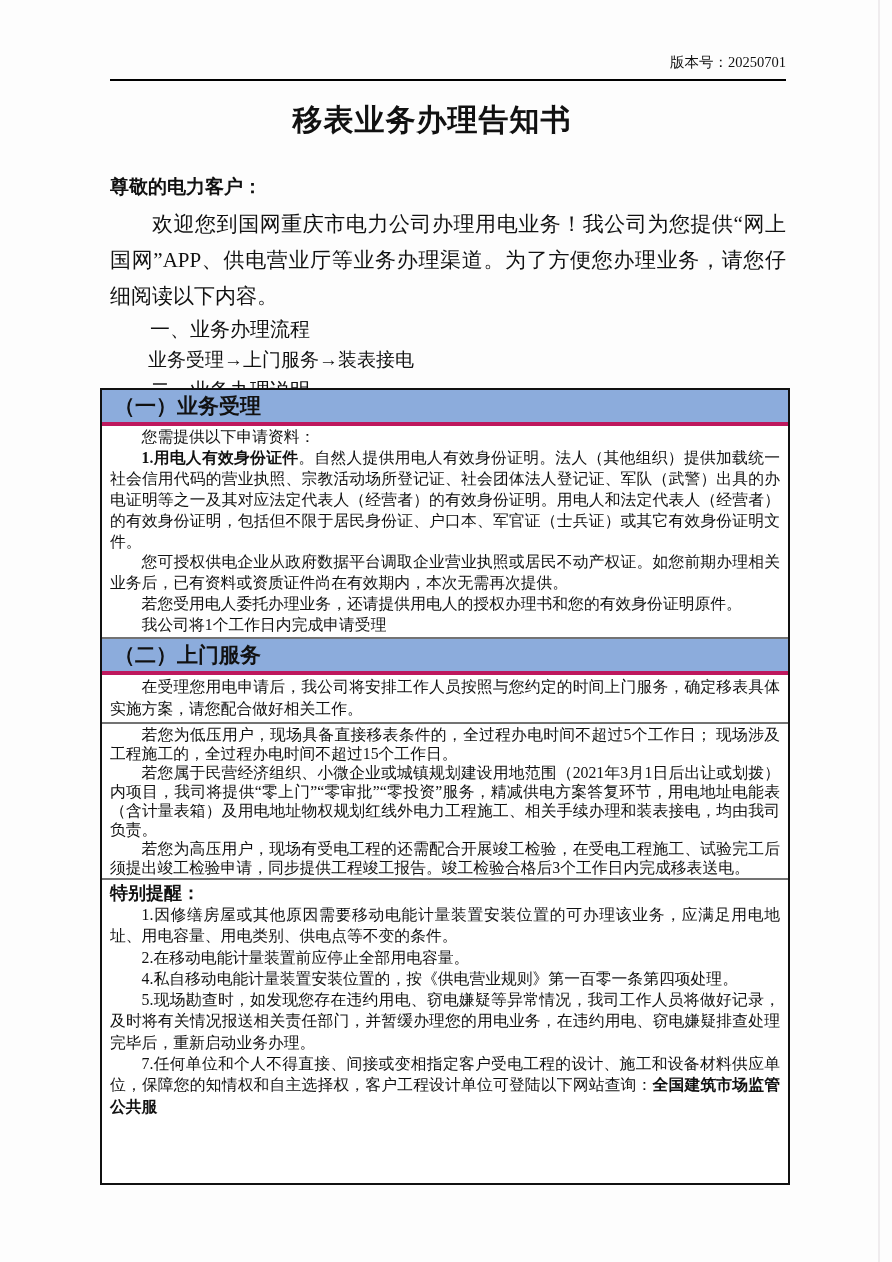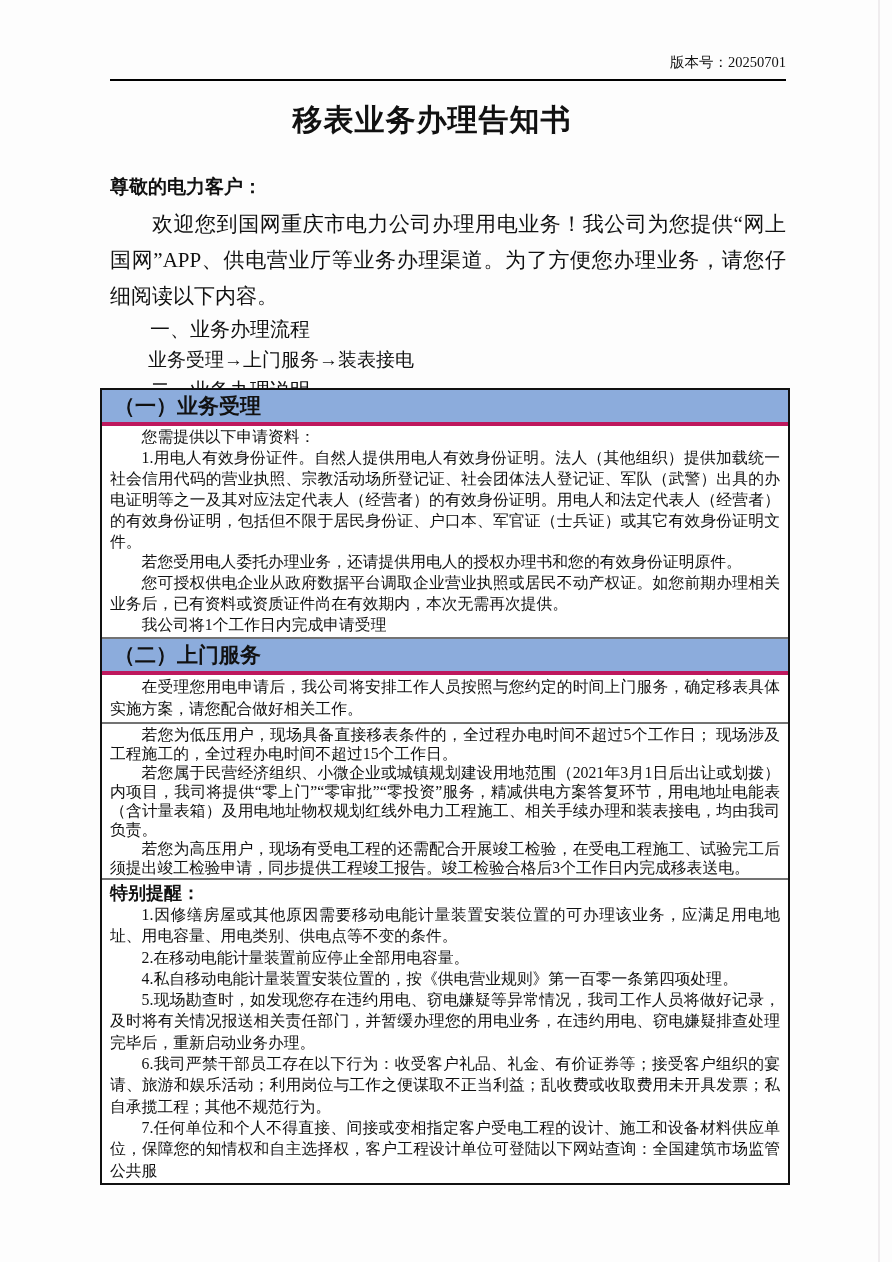--- a/index.html
+++ b/index.html
@@ -50,21 +50,21 @@
   .special { height:299px; padding:2px 8px; border-bottom:none; }
   .special-heading {
     font-family:"Liberation Sans","DejaVu Sans",sans-serif;
     font-weight:bold; font-size:18px; line-height:22px;
   }
   .special p { line-height:21.3px; font-size:15.8px; }
   .scan-edge {
     position:absolute; top:0; right:12px; width:2px; height:1262px;
     background:#efecee;
   }
-  b { font-weight:normal; }
+  b { font-weight:bold; }
 </style>
 </head>
 <body>
 
 <div class="page">
 
   <div class="version">版本号：20250701</div>
   <div class="rule"></div>
   <h1 class="title">移表业务办理告知书</h1>
 
@@ -75,22 +75,22 @@
     <div class="flow-steps">业务受理→上门服务→装表接电</div>
     <div class="toc-heading">二、业务办理说明</div>
   </div>
 
   <div class="boxes">
 
     <div class="sec-header">（一）业务受理</div>
     <div class="sec-body body1">
       <p>您需提供以下申请资料：</p>
       <p><b>1.用电人有效身份证件</b><span>。自然人提供用电人有效身份证明。法人（其他组织）提供加载统一社会信用代码的营业执照、宗教活动场所登记证、社会团体法人登记证、军队（武警）出具的办电证明等之一及其对应法定代表人（经营者）的有效身份证明。用电人和法定代表人（经营者）的有效身份证明，包括但不限于居民身份证、户口本、军官证（士兵证）或其它有效身份证明文件。</span></p>
+      <p>您可授权供电企业从政府数据平台调取企业营业执照或居民不动产权证。如您前期办理相关业务后，已有资料或资质证件尚在有效期内，本次无需再次提供。</p>
       <p>若您受用电人委托办理业务，还请提供用电人的授权办理书和您的有效身份证明原件。</p>
-      <p>您可授权供电企业从政府数据平台调取企业营业执照或居民不动产权证。如您前期办理相关业务后，已有资料或资质证件尚在有效期内，本次无需再次提供。</p>
       <p>我公司将1个工作日内完成申请受理</p>
       <p>您可以通过“网上国网”APP申请办理业务，可随时查看业务办理进度。</p>
     </div>
 
     <div class="sec-header">（二）上门服务</div>
     <div class="sec-body body2">
       <p>在受理您用电申请后，我公司将安排工作人员按照与您约定的时间上门服务，确定移表具体实施方案，请您配合做好相关工作。</p>
     </div>
 
     <div class="sec-body body3">
@@ -98,20 +98,19 @@
       <p>若您属于民营经济组织、小微企业或城镇规划建设用地范围（2021年3月1日后出让或划拨）内项目，我司将提供“零上门”“零审批”“零投资”服务，精减供电方案答复环节，用电地址电能表（含计量表箱）及用电地址物权规划红线外电力工程施工、相关手续办理和装表接电，均由我司负责。</p>
       <p>若您为高压用户，现场有受电工程的还需配合开展竣工检验，在受电工程施工、试验完工后须提出竣工检验申请，同步提供工程竣工报告。竣工检验合格后3个工作日内完成移表送电。</p>
     </div>
 
     <div class="sec-body special">
       <div class="special-heading">特别提醒：</div>
       <p>1.因修缮房屋或其他原因需要移动电能计量装置安装位置的可办理该业务，应满足用电地址、用电容量、用电类别、供电点等不变的条件。</p>
       <p>2.在移动电能计量装置前应停止全部用电容量。</p>
       <p>4.私自移动电能计量装置安装位置的，按《供电营业规则》第一百零一条第四项处理。</p>
       <p>5.现场勘查时，如发现您存在违约用电、窃电嫌疑等异常情况，我司工作人员将做好记录，及时将有关情况报送相关责任部门，并暂缓办理您的用电业务，在违约用电、窃电嫌疑排查处理完毕后，重新启动业务办理。</p>
-      <p>6.我司严禁干部员工存在以下行为：收受客户礼品、礼金、有价证券等；接受客户组织的宴请、旅游和娱乐活动；利用岗位与工作之便谋取不正当利益；乱收费或收取费用未开具发票；私自承揽工程；其他不规范行为。</p>
       <p><span>7.任何单位和个人不得直接、间接或变相指定客户受电工程的设计、施工和设备材料供应单位，保障您的知情权和自主选择权，客户工程设计单位可登陆以下网站查询：</span><b>全国建筑市场监管公共服</b></p>
     </div>
 
   </div>
 
   <div class="scan-edge"></div>
 </div>
 
 </body></html>

